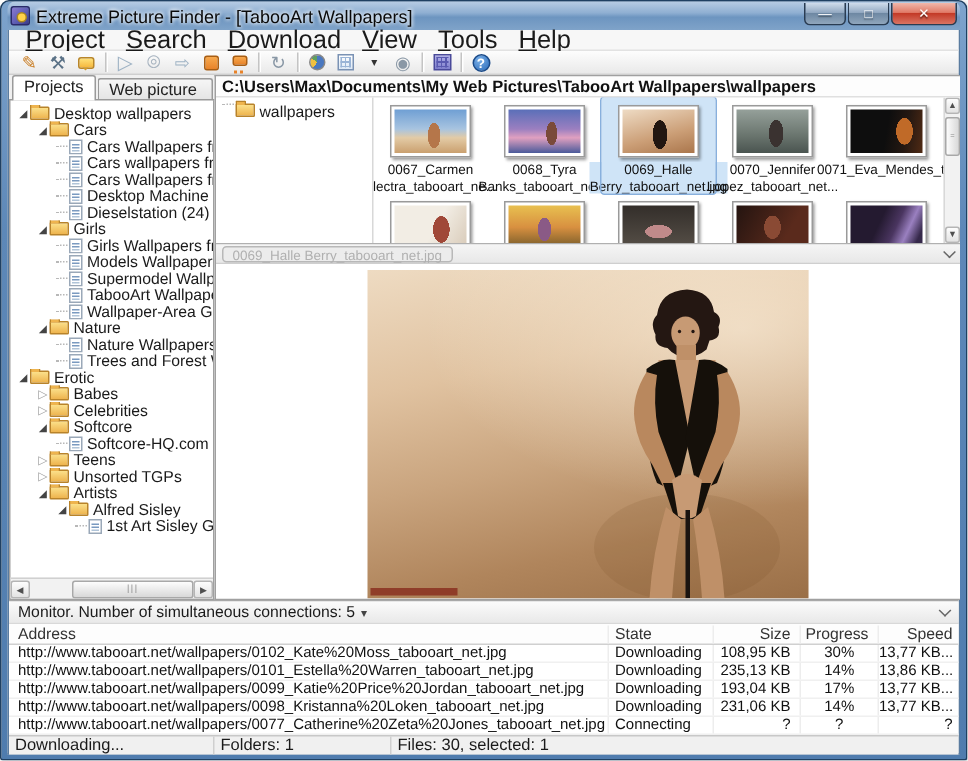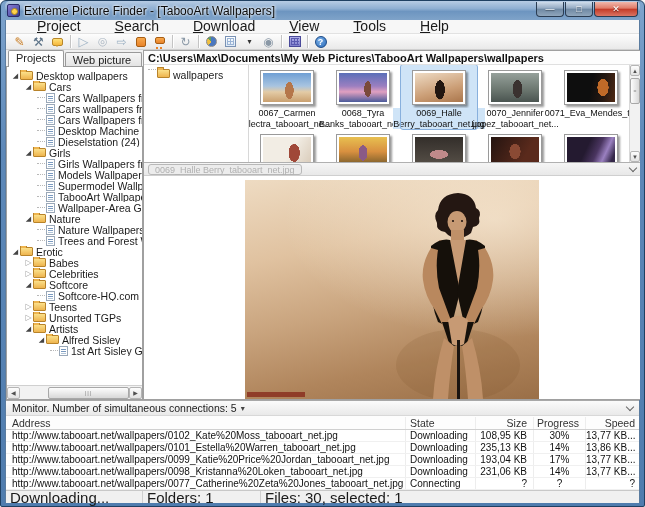--- a/index.html
+++ b/index.html
@@ -25,21 +25,21 @@
     background:linear-gradient(#cfdceb,#93a9c2 45%,#6e88a3 50%,#90a6bc); margin-left:1px;
     text-shadow:0 1px 1px rgba(0,0,0,.5); }
   .winbtn.min,.winbtn.max { width:28px; }
   .winbtn.close { width:44px;
     background:linear-gradient(#f0b7ab,#e07a67 45%,#c33a27 50%,#da7463); }
   
   .client { background:#f0f0f0; height:483px; display:flex; flex-direction:column;
     border:1px solid #5a7ca0; border-top:none; }
   .menubar { height:14px; background:#f7f7f7; display:flex; align-items:center;
     padding-left:4px; border-bottom:1px solid #e2e2e2; }
-  .menu-item { display:inline-block; font-size:14px; color:#1a1a1a; padding:0 7px; line-height:13px;margin-left:20px; }
+  .menu-item { display:inline-block; font-size:17px; color:#1a1a1a; padding:0 7px; line-height:13px; }
   .menu-item::first-letter { text-decoration:underline; }
   .toolbar { height:17px; background:linear-gradient(#fdfdfd,#e9e9e9); display:flex;
     align-items:center; padding-left:4px; border-bottom:1px solid #cfcfcf; }
   .tbtn { width:19px; height:15px; display:flex; align-items:center; justify-content:center;
     position:relative; }
   .tsep { width:1px; height:13px; background:#c4c4c4; margin:0 3px; box-shadow:1px 0 0 #fff; }
   .g-pencil{color:#c87a1e;font-size:12px;line-height:12px}
   .g-hammer{color:#5a7186;font-size:12px;line-height:12px}
   .g-bubble{width:11px;height:8px;background:linear-gradient(#ffe27a,#f5b73d);
     border:1px solid #b8862a;border-radius:2px;display:inline-block;position:relative}
@@ -155,21 +155,21 @@
   .mrow { height:12px; display:flex; align-items:center; font-size:10px; color:#111;
     border-bottom:1px solid #f0f0f0; white-space:nowrap; }
   .c-addr { flex:1; padding-left:6px; overflow:hidden; }
   .c-state { width:70px; padding-left:4px; border-left:1px solid #ededed; }
   .c-size { width:58px; text-align:right; padding-right:6px; border-left:1px solid #ededed; }
   .c-prog { width:52px; text-align:center; border-left:1px solid #ededed; }
   .c-speed { width:54px; text-align:right; padding-right:4px; border-left:1px solid #ededed; }
   .mon-cols .c-size,.mon-cols .c-prog { text-align:right; padding-right:6px; }
   
   .statusbar { height:13px; background:#f0f0f0; border-top:1px solid #c8c8c8; display:flex;
-    align-items:center; font-size:15px; color:#1a1a1a; }
+    align-items:center; font-size:11px; color:#1a1a1a; }
   .sseg { padding:0 4px; height:100%; display:flex; align-items:center; border-right:1px solid #cfcfcf; }
   .sseg.s0 { width:137px; }
   .sseg.s1 { width:118px; }
   .sseg.s2 { flex:1; border-right:none; }
 </style>
 </head>
 <body>
 
 <div class="window">
   <div class="titlebar">

